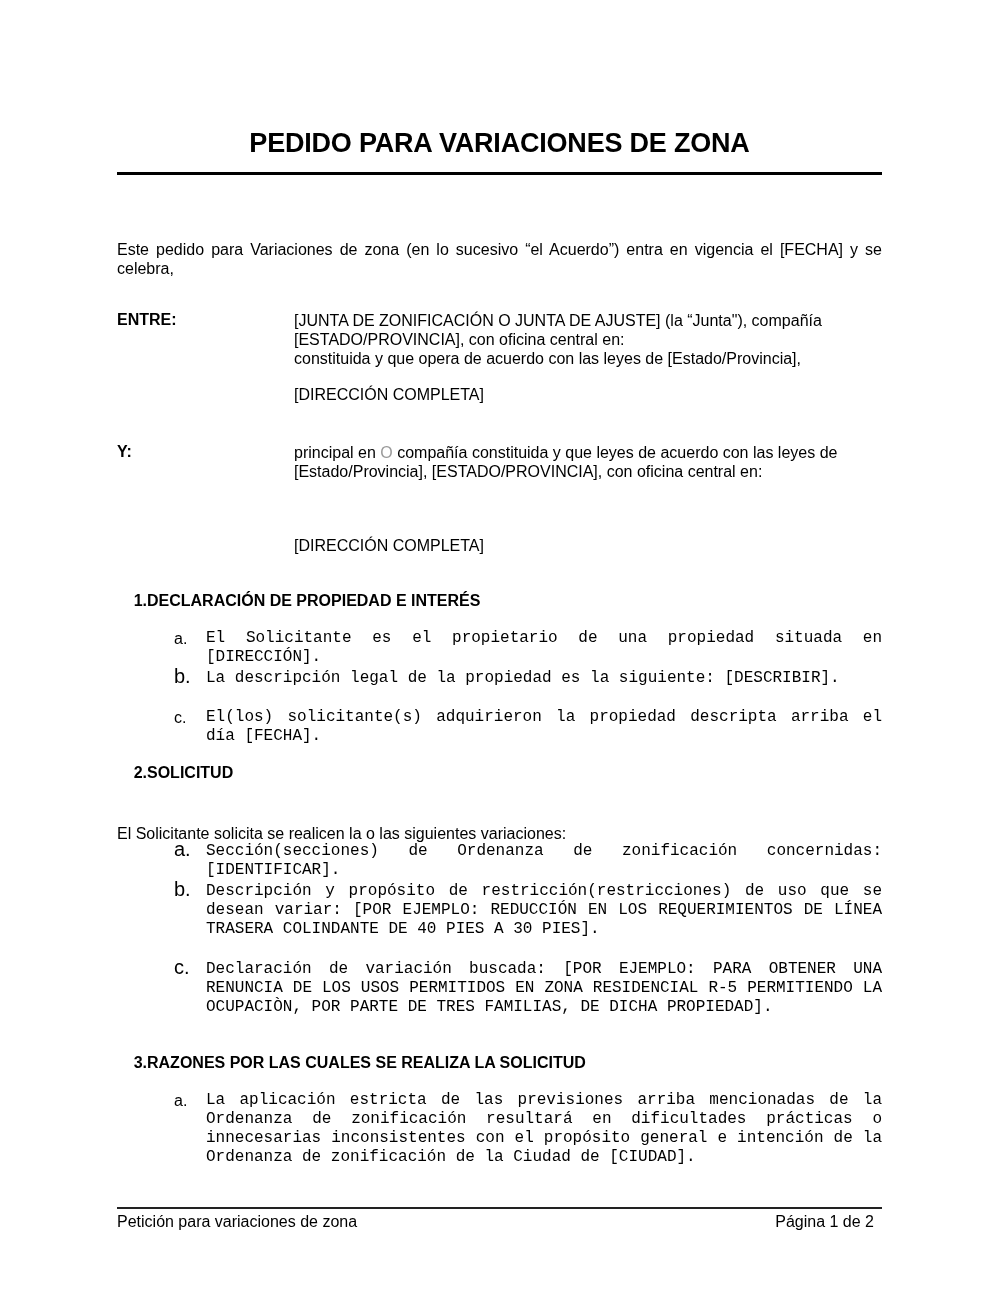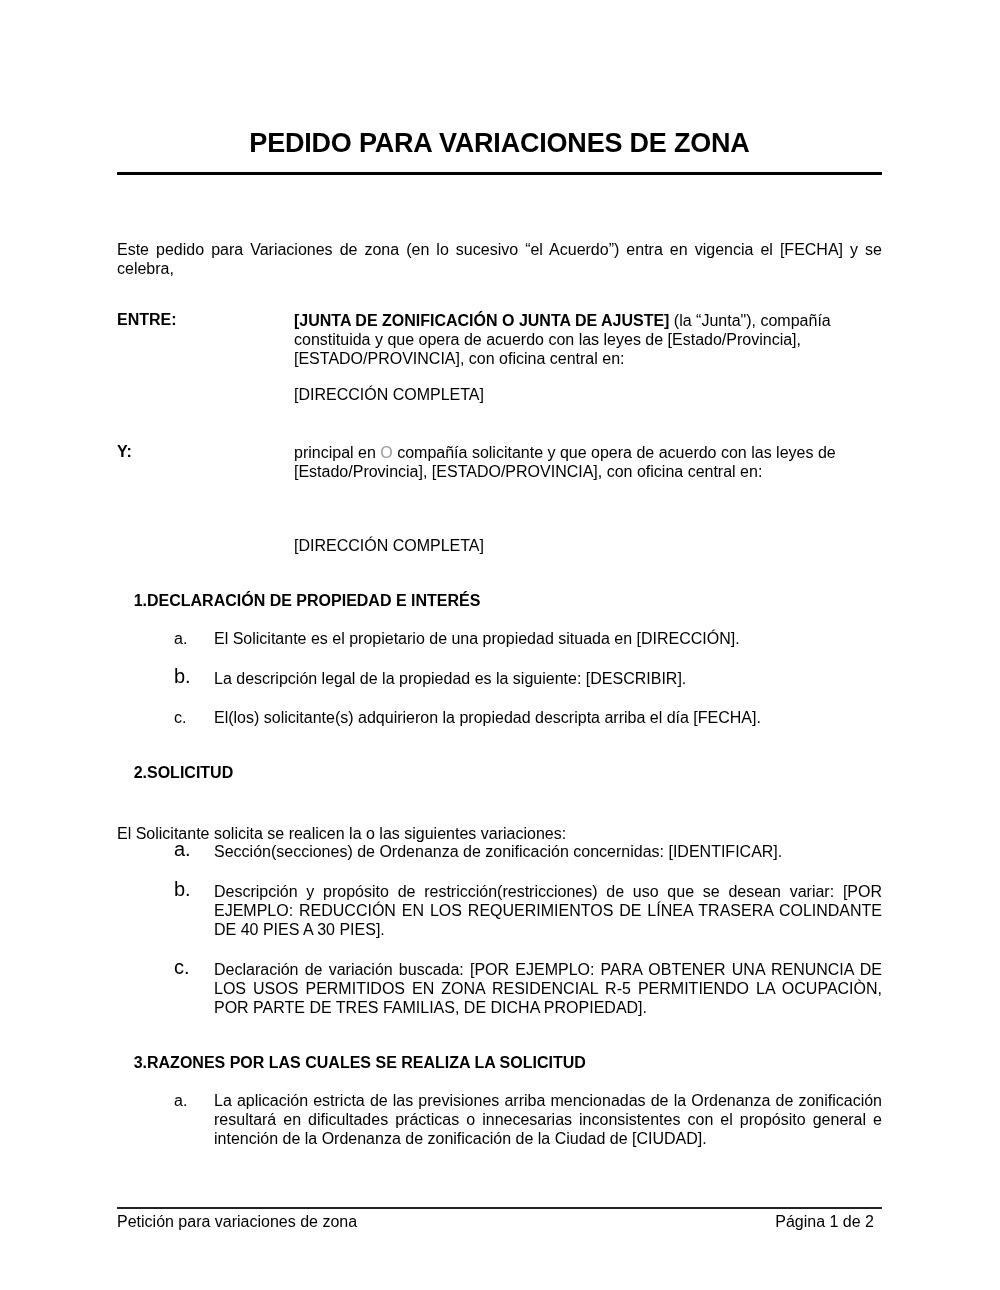--- a/index.html
+++ b/index.html
@@ -5,53 +5,53 @@
   html, body { margin: 0; padding: 0; background: #ffffff; }
   body { width: 1000px; height: 1290px; position: relative; font-family: "Liberation Sans", sans-serif; color: #000; font-size: 16px; }
   .page { position: absolute; left: 0; top: 0; width: 1000px; height: 1290px; }
   .abs { position: absolute; }
   .title { left: 117px; width: 765px; top: 128px; text-align: center; font-weight: bold; font-size: 27px; letter-spacing: -0.2px; }
   .title-rule { left: 117px; width: 765px; top: 172px; height: 3px; background: #000; }
   .p { font-size: 16px; line-height: 19px; text-align: justify; margin-top: 23px; }
   .intro { left: 117px; width: 765px; top: 217px; }
   .party-label { font-weight: bold; font-size: 16px; }
   .party-body { left: 294px; width: 580px; line-height: 19px; }
-  .b { font-weight: bold; }
+  .b { font-weight: normal; }
   .grey { color: #9a9a9a; }
   .h { font-weight: bold; font-size: 16px; text-align: right; }
   .hnum { display: inline-block; width: 30px; }
   .item { left: 174px; width: 708px; line-height: 19px; text-align: justify; }
   .item .letter { position: absolute; left: 0; top: 0; }
   .item .letter.big { font-size: 20px; top: -2px; }
-  .item .txt { margin-left: 40px; display: block; }
+  .item .txt { margin-left: 32px; display: block; font-family: Liberation Mono, monospace; }
   .footer-rule { left: 117px; width: 765px; top: 1207px; height: 2px; background: #222; }
   .footer-left { left: 117px; top: 1213px; font-size: 16px; }
   .footer-right { right: 126px; top: 1213px; font-size: 16px; }
 </style>
 </head>
 <body>
 
 <div class="page">
 
   <div class="abs title">PEDIDO PARA VARIACIONES DE ZONA</div>
   <div class="abs title-rule"></div>
 
   <div class="abs p intro">Este pedido para Variaciones de zona (en lo sucesivo “el Acuerdo”) entra en vigencia el [FECHA] y se celebra,</div>
 
   <div class="abs party-label" style="left:117px; top:311px;">ENTRE:</div>
   <div class="abs party-body" style="top:311px;">
     <div><span class="b">[JUNTA DE ZONIFICACIÓN O JUNTA DE AJUSTE]</span><span> (la “Junta"), compañía</span></div>
+    <div>[ESTADO/PROVINCIA], con oficina central en:</div>
     <div>constituida y que opera de acuerdo con las leyes de [Estado/Provincia],</div>
-    <div>[ESTADO/PROVINCIA], con oficina central en:</div>
   </div>
   <div class="abs" style="left:294px; top:386px;">[DIRECCIÓN COMPLETA]</div>
 
   <div class="abs party-label" style="left:117px; top:443px;">Y:</div>
   <div class="abs party-body" style="top:443px;">
-    <div><span>principal en </span><span class="grey">O</span><span> compañía solicitante y que opera de acuerdo con las leyes de</span></div>
+    <div><span>principal en </span><span class="grey">O</span><span> compañía constituida y que leyes de acuerdo con las leyes de</span></div>
     <div>[Estado/Provincia], [ESTADO/PROVINCIA], con oficina central en:</div>
   </div>
   <div class="abs" style="left:294px; top:537px;">[DIRECCIÓN COMPLETA]</div>
 
   <div class="abs h" style="left:117px; top:592px;">
     <span class="hnum">1.</span><span>DECLARACIÓN DE PROPIEDAD E INTERÉS</span>
   </div>
   <div class="abs item" style="top:629px;">
     <span class="letter">a.</span>
     <span class="txt">El Solicitante es el propietario de una propiedad situada en [DIRECCIÓN].</span>

